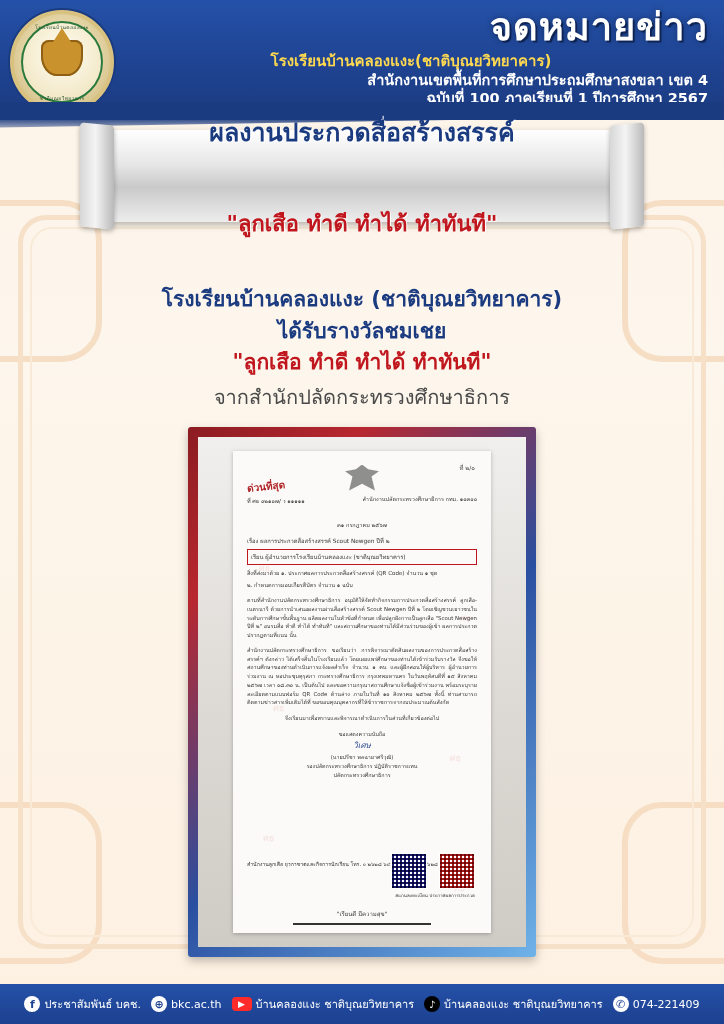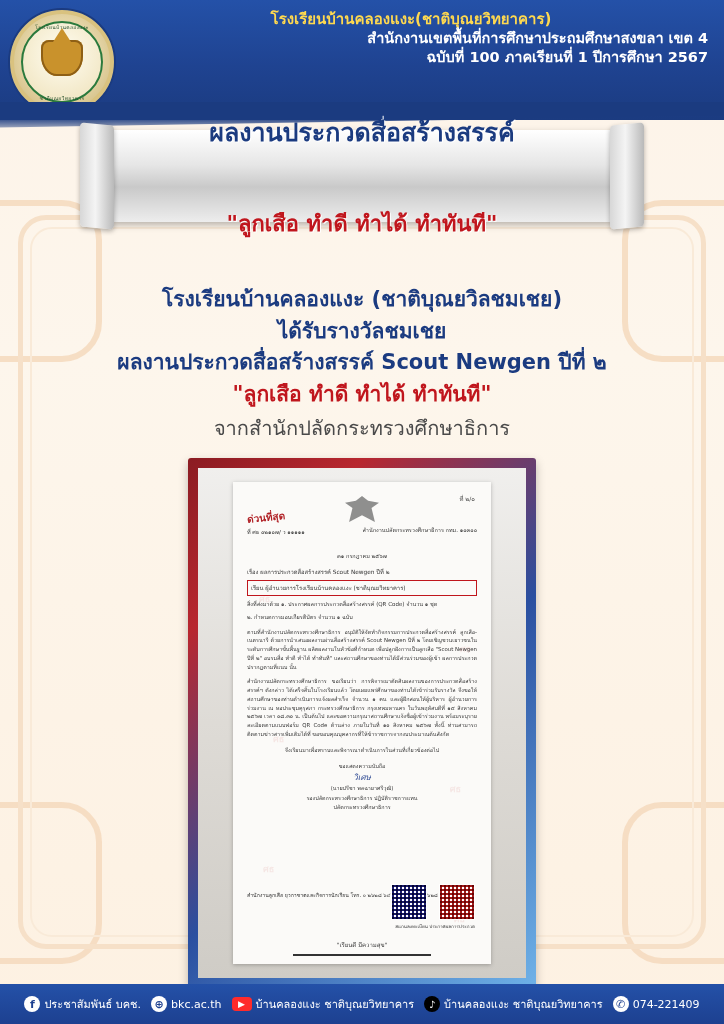--- a/index.html
+++ b/index.html
@@ -436,37 +436,37 @@
   <div class="frame-line2"></div>
 
   <div class="header">
     <div class="logo">
       <div class="ring"></div>
       <div class="crest"></div>
       <div class="tape-top">โรงเรียนบ้านคลองแงะ</div>
       <div class="tape-bottom">ชาติบุณยวิทยาคาร</div>
     </div>
     <div class="header-text">
+      <div class="newsletter-title">จดหมายข่าว</div>
       <div class="school-name">โรงเรียนบ้านคลองแงะ(ชาติบุณยวิทยาคาร)</div>
       <div class="office-name">สำนักงานเขตพื้นที่การศึกษาประถมศึกษาสงขลา เขต 4</div>
       <div class="issue-line">ฉบับที่ 100 ภาคเรียนที่ 1 ปีการศึกษา 2567</div>
     </div>
   </div>
 
   <div class="banner-wrap">
     <div class="banner">
       <div class="banner-line1">ผลงานประกวดสื่อสร้างสรรค์</div>
       <div class="banner-line2">"ลูกเสือ ทำดี ทำได้ ทำทันที"</div>
     </div>
   </div>
 
   <div class="body-text">
-    <div class="l1">โรงเรียนบ้านคลองแงะ (ชาติบุณยวิลชมเชย)</div>
+    <div class="l1">โรงเรียนบ้านคลองแงะ (ชาติบุณยวิทยาคาร)</div>
     <div class="l2">ได้รับรางวัลชมเชย</div>
-    <div class="l3">ผลงานประกวดสื่อสร้างสรรค์ Scout Newgen ปีที่ ๒</div>
     <div class="l4">"ลูกเสือ ทำดี ทำได้ ทำทันที"</div>
     <div class="l5">จากสำนักปลัดกระทรวงศึกษาธิการ</div>
   </div>
 
   <div class="cert-frame">
     <div class="cert-inner">
       <div class="cert-paper">
 
         <span class="watermark" style="left:26px; top:110px;">ศธ</span>
         <span class="watermark" style="right:20px; top:160px;">ศธ</span>

